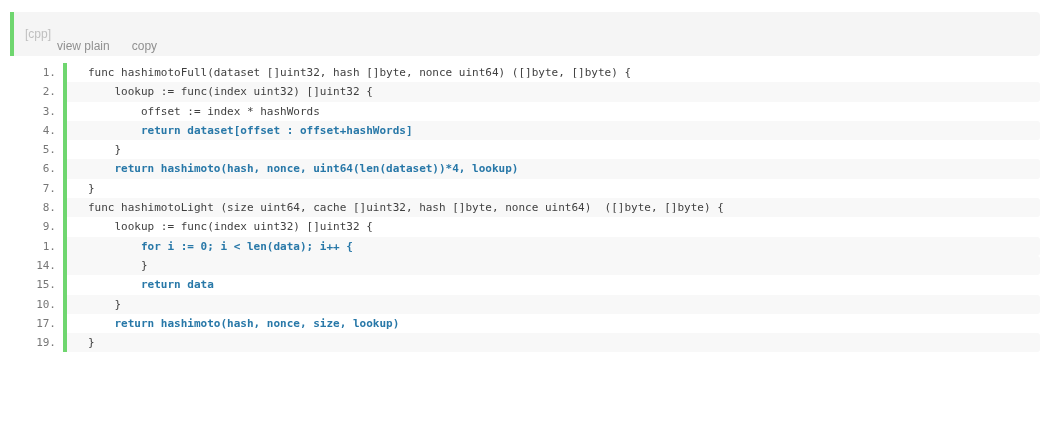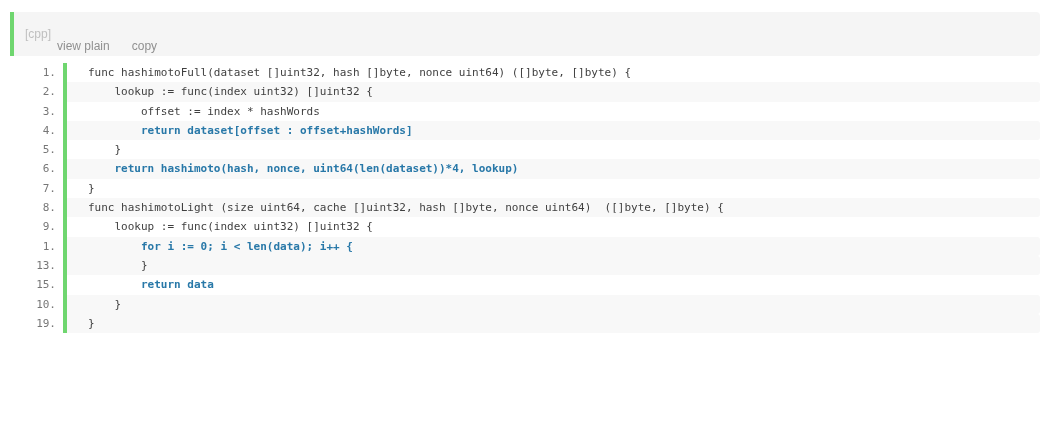--- a/index.html
+++ b/index.html
@@ -133,34 +133,38 @@
 
 
 
     <div class="code-row alt hl">
       <span class="gutter">1.</span>
       <span class="code-text">        for i := 0; i &lt; len(data); i++ {</span>
     </div>
 
 
     <div class="code-row alt">
-      <span class="gutter">13.</span>
+      <span class="gutter">14.</span>
       <span class="code-text">        }</span>
     </div>
 
     <div class="code-row hl">
       <span class="gutter">15.</span>
       <span class="code-text">        return data</span>
     </div>
 
     <div class="code-row alt">
       <span class="gutter">10.</span>
       <span class="code-text">    }</span>
     </div>
 
+    <div class="code-row hl">
+      <span class="gutter">17.</span>
+      <span class="code-text">    return hashimoto(hash, nonce, size, lookup)</span>
+    </div>
 
     <div class="code-row alt">
       <span class="gutter">19.</span>
       <span class="code-text">}</span>
     </div>
   </div>
 
 </div>
 
 </body></html>

